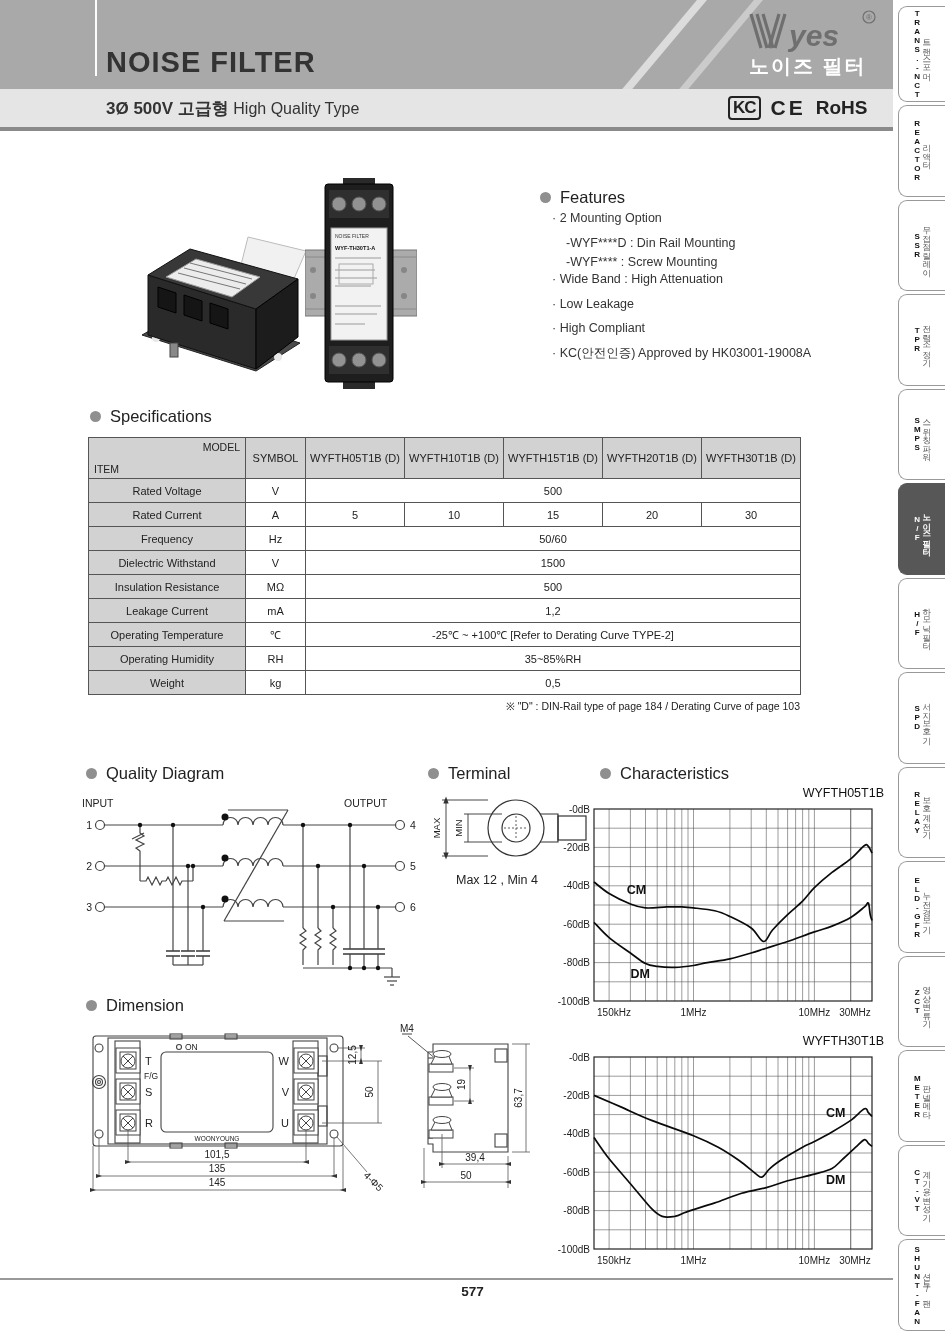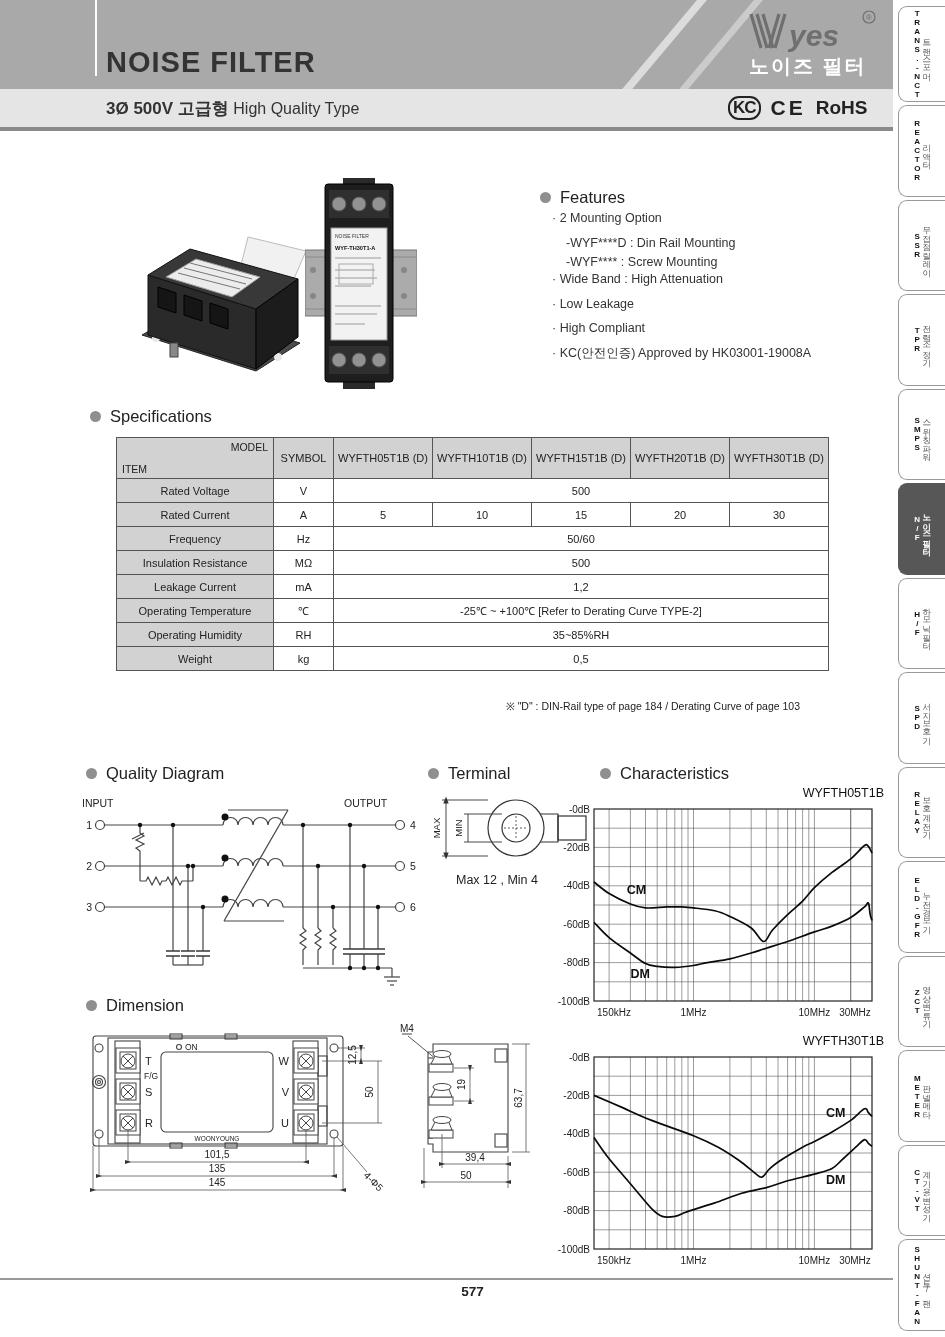--- a/index.html
+++ b/index.html
@@ -10,21 +10,21 @@
   .hdr{position:absolute;left:0;top:0;width:893px;height:89px;background:#a9a9a9;overflow:hidden;}
   .hdr .vline{position:absolute;left:95px;top:0;width:2px;height:76px;background:#fdfdfd;}
   .hdr h1{position:absolute;left:106px;top:46px;margin:0;font-size:29px;font-weight:bold;color:#333;letter-spacing:1px;}
   .stripe{position:absolute;top:-10px;height:120px;background:rgba(255,255,255,.55);transform:skewX(-40deg);}
   .hdr-ko{position:absolute;left:749px;top:53px;font-size:20px;font-weight:bold;color:#fff;letter-spacing:2px;text-align:right;}
   .subband{position:absolute;left:0;top:89px;width:893px;height:38px;background:#e5e5e5;}
   .subtitle{position:absolute;left:106px;top:8px;font-size:16px;color:#333;}
   .subtitle b{font-size:17px;}
   .divider{position:absolute;left:0;top:127px;width:893px;height:4px;background:#8a8a8a;}
   .certs{position:absolute;left:728px;top:4px;display:flex;align-items:center;gap:10px;height:30px;}
-  .kc{font-weight:bold;font-size:17px;letter-spacing:-1px;border:2px solid #222;border-radius:11px;padding:0 3px;line-height:20px;}
+  .kc{font-weight:bold;font-size:17px;letter-spacing:-1px;border:2px solid #222;border-radius:4px;padding:0 3px;line-height:20px;}
   .ce{font-weight:bold;font-size:21px;letter-spacing:3px;}
   .rohs{font-weight:bold;font-size:19px;}
   
   .sidebar{position:absolute;left:893px;top:6px;width:52px;height:1325px;display:flex;flex-direction:column;gap:3px;}
   .tab{flex:1;margin-left:5px;border:1px solid #999;border-right:none;border-radius:9px 0 0 9px;background:#fff;display:flex;align-items:center;justify-content:center;gap:2px;padding:2px 0;}
   .tab .ten{writing-mode:vertical-rl;text-orientation:upright;font-weight:bold;font-size:8px;line-height:1;color:#111;}
   .tab .tko{writing-mode:vertical-rl;text-orientation:upright;font-size:8.5px;line-height:1;color:#555;}
   .tab.active{background:#575757;border-color:#575757;}
   .tab.active .ten,.tab.active .tko{color:#fff;font-weight:bold;}
   
@@ -215,21 +215,21 @@
       <div class="fitem">· <span>Wide Band : High Attenuation</span></div>
       <div class="fitem">· <span>Low Leakage</span></div>
       <div class="fitem">· <span>High Compliant</span></div>
       <div class="fitem">· <span>KC(안전인증) Approved by HK03001-19008A</span></div>
     </div>
 
   <div class="heading" style="left:90px;top:407px;">
     <span class="bullet"></span>
     <span>Specifications</span>
   </div>
-  <table class="spec" style="left:88px;top:437px;width:712px;margin-left:28px;">
+  <table class="spec" style="left:88px;top:437px;width:712px;">
     <colgroup>
         <col style="width:157px">
         <col style="width:60px">
         <col style="width:99px">
         <col style="width:99px">
         <col style="width:99px">
         <col style="width:99px">
         <col style="width:99px">
       </colgroup>
     <thead>
@@ -258,20 +258,25 @@
           <td>5</td>
           <td>10</td>
           <td>15</td>
           <td>20</td>
           <td>30</td>
         </tr>
         <tr>
           <td class="item">Frequency</td>
           <td>Hz</td>
           <td colspan="5">50/60</td>
+        </tr>
+        <tr>
+          <td class="item">Dielectric Withstand</td>
+          <td>V</td>
+          <td colspan="5">1500</td>
         </tr>
         <tr>
           <td class="item">Insulation Resistance</td>
           <td>MΩ</td>
           <td colspan="5">500</td>
         </tr>
         <tr>
           <td class="item">Leakage Current</td>
           <td>mA</td>
           <td colspan="5">1,2</td>

